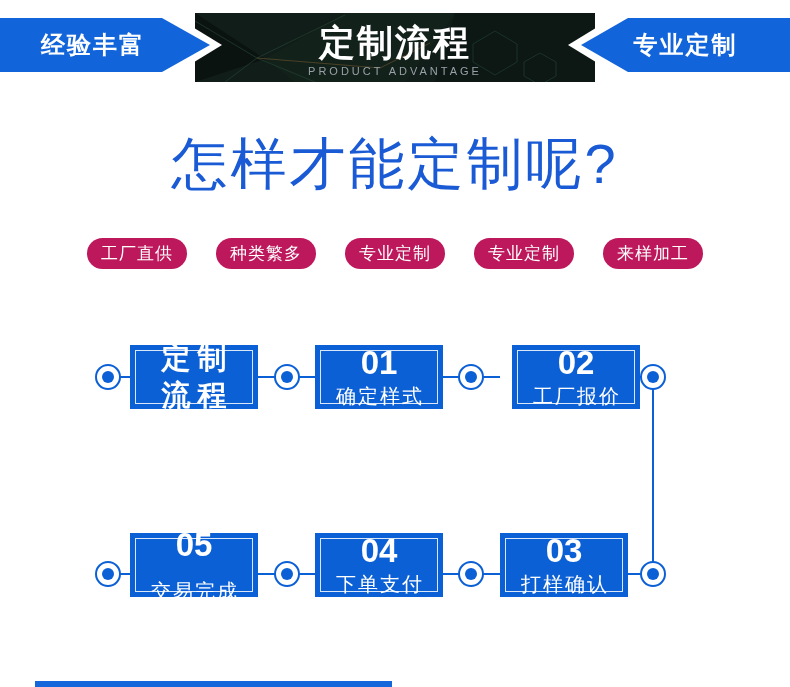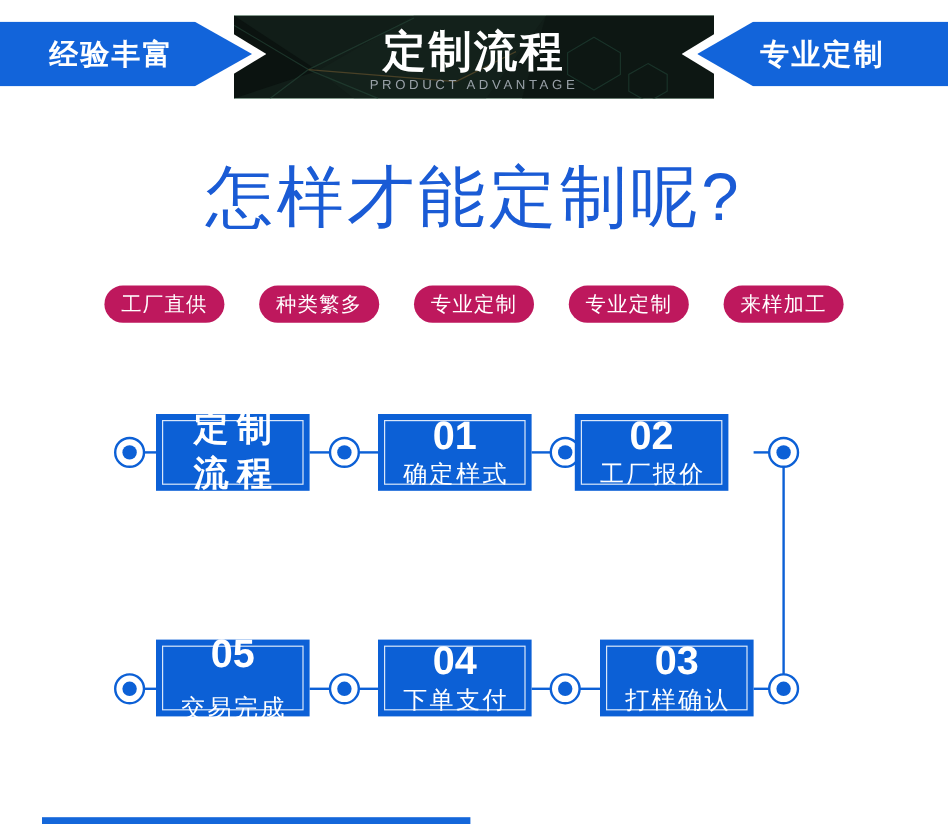--- a/index.html
+++ b/index.html
@@ -140,21 +140,21 @@
       </div>
 
     <div class="fbox start" style="left:130px;top:345px;">
       <div class="sline">定制</div>
       <div class="sline">流程</div>
     </div>
     <div class="fbox" style="left:315px;top:345px;">
       <div class="num">01</div>
       <div class="lbl">确定样式</div>
     </div>
-    <div class="fbox" style="left:479px;top:345px;">
+    <div class="fbox" style="left:512px;top:345px;">
       <div class="num">02</div>
       <div class="lbl">工厂报价</div>
     </div>
 
     <div class="fbox" style="left:130px;top:533px;gap:13px;">
       <div class="num">05</div>
       <div class="lbl">交易完成</div>
     </div>
     <div class="fbox" style="left:315px;top:533px;">
       <div class="num">04</div>

